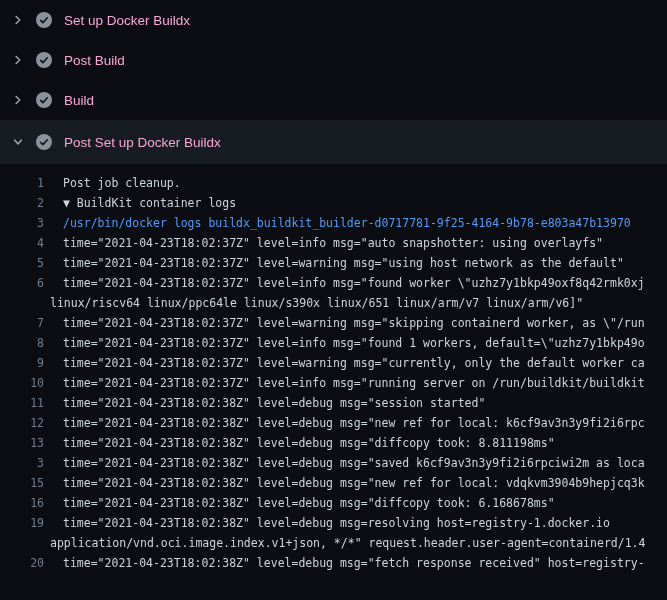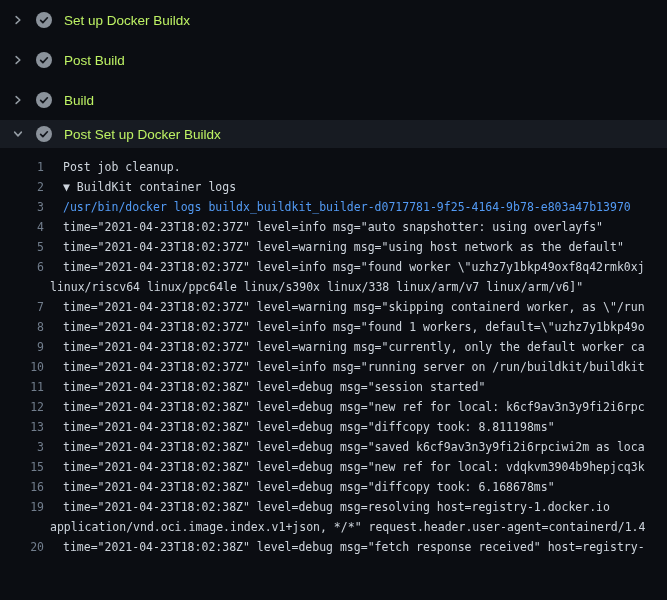--- a/index.html
+++ b/index.html
@@ -5,28 +5,28 @@
   html,body { margin:0; padding:0; }
   body {
     width:667px; height:600px; overflow:hidden;
     background:#0b0d12;
     font-family:"Liberation Sans", sans-serif;
   }
   .step {
     height:40px; display:flex; align-items:center;
     padding:0 12px; cursor:pointer;
   }
-  .step.expanded { background:#171b22; height:28px; }
+  .step.expanded { background:#171b22; height:44px; }
   .chev { width:12px; height:16px; margin-right:12px; flex:none; display:flex; align-items:center; }
   .check {
     width:16px; height:16px; border-radius:50%;
     background:#8b929b; margin-right:12px; flex:none;
     display:flex; align-items:center; justify-content:center;
   }
-  .step-title { color:#bef264; font-size:13.5px; }
+  .step-title { color:#f9a8d4; font-size:13.5px; }
   .log {
     padding-top:9px;
     font-family:"DejaVu Sans Mono","Liberation Mono",monospace;
     font-size:11.5px; line-height:20px;
   }
   .row { display:flex; height:20px; overflow:hidden; white-space:pre; }
   .ln {
     width:44px; flex:none; text-align:right;
     color:#717d8c; cursor:pointer;
   }
@@ -96,21 +96,21 @@
     <span class="step-title">Post Set up Docker Buildx</span>
   </div>
 
   <div class="log" id="log-body">
       <div class="row"><span class="ln">1</span><span class="ct">Post job cleanup.</span></div>
       <div class="row"><span class="ln">2</span><span class="ct grp">▼ BuildKit container logs</span></div>
       <div class="row"><span class="ln">3</span><span class="ct cmd">/usr/bin/docker logs buildx_buildkit_builder-d0717781-9f25-4164-9b78-e803a47b13970</span></div>
       <div class="row"><span class="ln">4</span><span class="ct">time="2021-04-23T18:02:37Z" level=info msg="auto snapshotter: using overlayfs"</span></div>
       <div class="row"><span class="ln">5</span><span class="ct">time="2021-04-23T18:02:37Z" level=warning msg="using host network as the default"</span></div>
       <div class="row"><span class="ln">6</span><span class="ct">time="2021-04-23T18:02:37Z" level=info msg="found worker \"uzhz7y1bkp49oxf8q42rmk0xj</span></div>
-      <div class="row"><span class="ln"></span><span class="ct cont">linux/riscv64 linux/ppc64le linux/s390x linux/338 linux/arm/v7 linux/arm/v6]"</span></div>
+      <div class="row"><span class="ln"></span><span class="ct cont">linux/riscv64 linux/ppc64le linux/s390x linux/651 linux/arm/v7 linux/arm/v6]"</span></div>
       <div class="row"><span class="ln">7</span><span class="ct">time="2021-04-23T18:02:37Z" level=warning msg="skipping containerd worker, as \"/run</span></div>
       <div class="row"><span class="ln">8</span><span class="ct">time="2021-04-23T18:02:37Z" level=info msg="found 1 workers, default=\"uzhz7y1bkp49o</span></div>
       <div class="row"><span class="ln">9</span><span class="ct">time="2021-04-23T18:02:37Z" level=warning msg="currently, only the default worker ca</span></div>
       <div class="row"><span class="ln">10</span><span class="ct">time="2021-04-23T18:02:37Z" level=info msg="running server on /run/buildkit/buildkit</span></div>
       <div class="row"><span class="ln">11</span><span class="ct">time="2021-04-23T18:02:38Z" level=debug msg="session started"</span></div>
       <div class="row"><span class="ln">12</span><span class="ct">time="2021-04-23T18:02:38Z" level=debug msg="new ref for local: k6cf9av3n3y9fi2i6rpc</span></div>
       <div class="row"><span class="ln">13</span><span class="ct">time="2021-04-23T18:02:38Z" level=debug msg="diffcopy took: 8.811198ms"</span></div>
       <div class="row"><span class="ln">3</span><span class="ct">time="2021-04-23T18:02:38Z" level=debug msg="saved k6cf9av3n3y9fi2i6rpciwi2m as loca</span></div>
       <div class="row"><span class="ln">15</span><span class="ct">time="2021-04-23T18:02:38Z" level=debug msg="new ref for local: vdqkvm3904b9hepjcq3k</span></div>
       <div class="row"><span class="ln">16</span><span class="ct">time="2021-04-23T18:02:38Z" level=debug msg="diffcopy took: 6.168678ms"</span></div>

